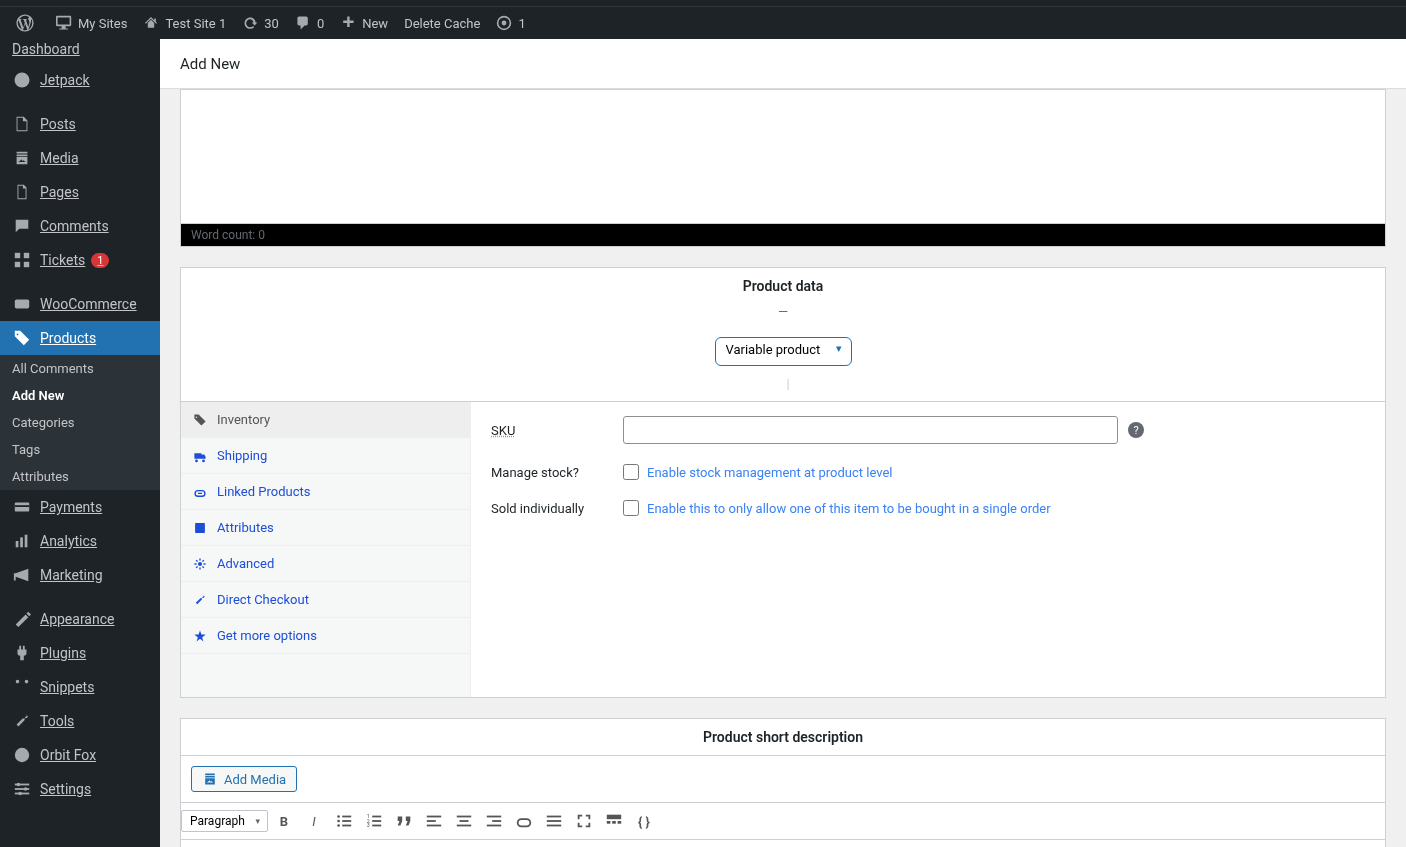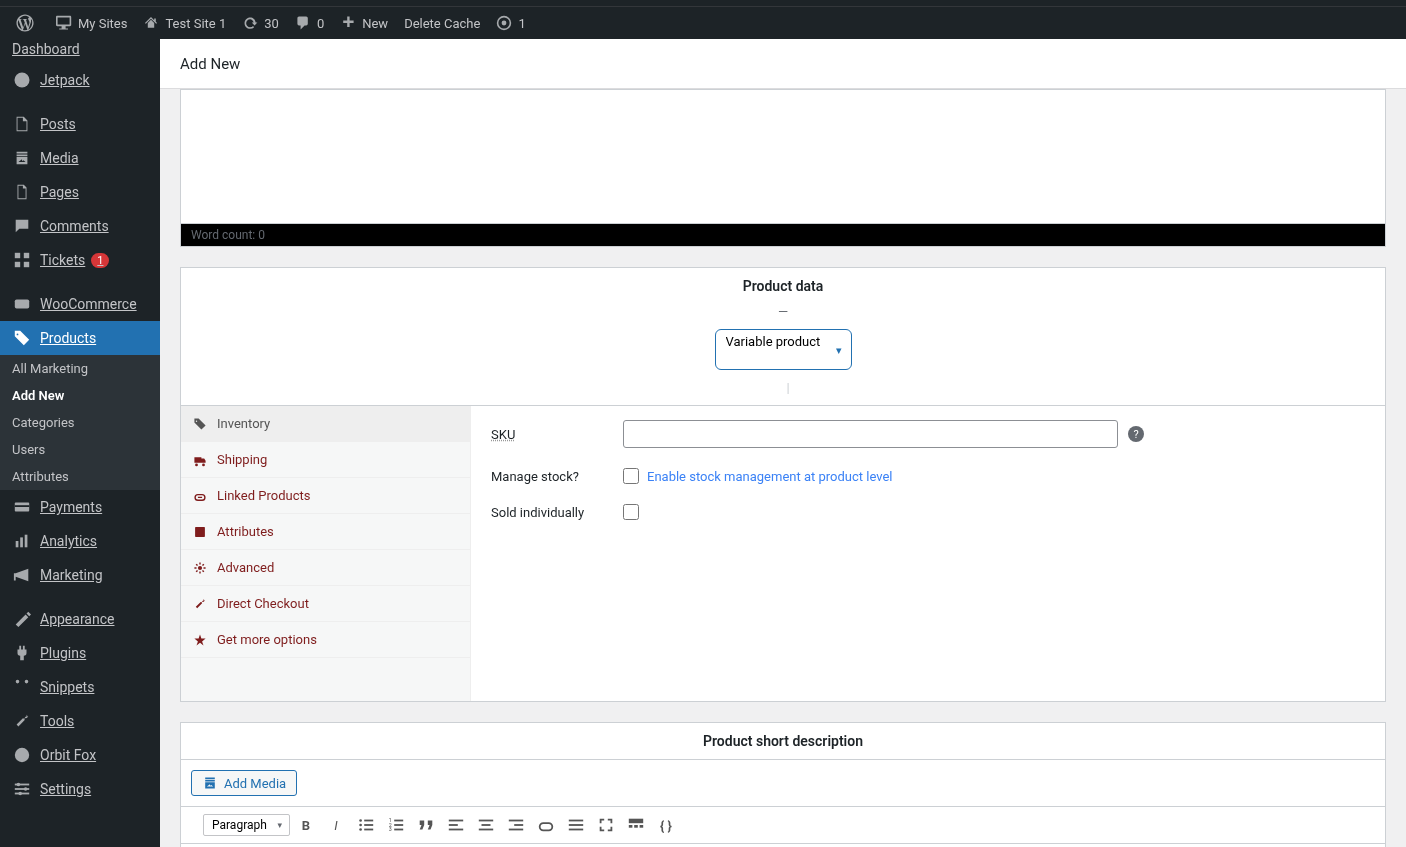--- a/index.html
+++ b/index.html
@@ -31,45 +31,45 @@
 .editor-blank { background: #fff; border: 1px solid #ccd0d4; height: 135px; margin-top: 0; }
 .editor-status { background: #000000; border: 1px solid #ccd0d4; border-top: none; padding: 4px 10px; font-size: 12px; color: #646970; }
 
 .postbox { background: #fff; border: 1px solid #ccd0d4; margin-top: 20px; }
 .postbox-header { padding: 10px 12px; border-bottom: 1px solid #ccd0d4; display: flex; align-items: center; flex-direction: column; }
 .postbox-title { font-size: 14px; font-weight: 600; color: #1d2327; }
 
 .product-data-header { display: flex; align-items: center; gap: 10px; }
 .pdh-label { font-weight: 600; color: #1d2327; font-size: 14px; }
 .pdh-sep { color: #646970; }
-.pdh-select { border: 1px solid #2271b1; border-radius: 6px; padding: 4px 30px 20px 10px; font-size: 13px; background: #fff; appearance: none; position: relative; }
+.pdh-select { border: 1px solid #2271b1; border-radius: 6px; padding: 4px 30px 8px 10px; font-size: 13px; background: #fff; appearance: none; position: relative; margin-top: 8px; }
 .pdh-select-wrap { position: relative; display: inline-block; }
 .pdh-select-wrap::after { content: "▾"; position: absolute; right: 10px; top: 50%; transform: translateY(-50%); font-size: 11px; color: #2271b1; pointer-events: none; }
 .pdh-post { color: #ccd0d4; margin-left: 10px; }
 
 .product-data-body { display: flex; min-height: 295px; }
 .pd-tabs { width: 290px; background: #f6f7f7; border-right: 1px solid #eee; }
-.pd-tab { display: flex; align-items: center; padding: 10px 12px; border-bottom: 1px solid #eee; cursor: pointer; font-size: 13px; color: #7f1d1d; }
+.pd-tab { display: flex; align-items: center; padding: 10px 12px; border-bottom: 1px solid #eee; cursor: pointer; font-size: 13px; color: #1d4ed8; }
 .pd-tab.active { background: #eee; color: #555; }
 .pd-tab-icon { width: 16px; margin-right: 8px; display: inline-flex; align-items: center; }
 .pd-tab-icon svg { width: 14px; height: 14px; fill: currentColor; }
 .pd-panel { flex: 1; padding: 14px 20px; }
 .pd-row { display: flex; align-items: center; margin-bottom: 20px; }
 .pd-lbl { width: 132px; font-size: 13px; color: #1d2327; }
 .pd-lbl.dotted { text-decoration: underline dotted; text-decoration-color: #999; cursor: help; }
 .pd-input { flex: 0 0 495px; border: 1px solid #8c8f94; border-radius: 3px; padding: 4px 8px; font-size: 13px; height: 28px; }
 .pd-help { margin-left: 10px; width: 16px; height: 16px; border-radius: 50%; background: #646970; color: #fff; display: inline-flex; align-items: center; justify-content: center; font-size: 11px; cursor: help; }
 .pd-check { margin-right: 8px; width: 16px; height: 16px; }
 .pd-check-label { font-size: 13px; color: #3b82f6; }
 
 .short-desc-box .postbox-header { border-bottom: 1px solid #ccd0d4; }
 .add-media-btn { display: inline-flex; align-items: center; gap: 6px; border: 1px solid #2271b1; border-radius: 3px; padding: 4px 10px; font-size: 13px; color: #2271b1; background: #f6f7f7; cursor: pointer; margin: 10px 0 10px 10px; }
 .add-media-btn svg { width: 16px; height: 16px; fill: #2271b1; }
 .editor-toolbar-wrap { border-top: 1px solid #ccd0d4; }
-.editor-toolbar { display: flex; align-items: center; padding: 4px 22px; gap: 2px; background: #fff; border-bottom: 1px solid #ccd0d4; }
+.editor-toolbar { display: flex; align-items: center; padding: 4px 0; gap: 2px; background: #fff; border-bottom: 1px solid #ccd0d4; }
 .fmt-select-wrap { position: relative; display: inline-block; }
 .fmt-select { border: 1px solid #c3c4c7; border-radius: 2px; padding: 3px 22px 3px 8px; font-size: 12px; background: #fff; appearance: none; }
 .fmt-select-wrap::after { content: "▾"; position: absolute; right: 8px; top: 50%; transform: translateY(-50%); font-size: 9px; color: #646970; pointer-events: none; }
 .tb-btn { width: 28px; height: 28px; display: inline-flex; align-items: center; justify-content: center; cursor: pointer; border-radius: 2px; color: #555; }
 .tb-btn svg { width: 18px; height: 18px; fill: #555; }
 .editor-area { height: 100px; background: #fff; }
 </style>
 </head>
 <body>
 
@@ -204,24 +204,24 @@
   </div>
   <div class="menu-item current">
     <span class="menu-icon">
         <svg viewBox="0 0 20 20">
           <path d="M2 2h6l10 10-6 6L2 8V2zm3 3a1 1 0 100 2 1 1 0 000-2z"></path>
         </svg>
       </span>
     <span>Products</span>
   </div>
   <div class="submenu">
-    <div class="submenu-item">All Marketing</div>
+    <div class="submenu-item">All Comments</div>
     <div class="submenu-item current">Add New</div>
     <div class="submenu-item">Categories</div>
-    <div class="submenu-item">Users</div>
+    <div class="submenu-item">Tags</div>
     <div class="submenu-item">Attributes</div>
   </div>
   <div class="menu-item">
     <span class="menu-icon">
         <svg viewBox="0 0 20 20">
           <rect x="2" y="5" width="16" height="10" rx="1"></rect>
           <rect x="2" y="8" width="16" height="2" fill="#1d2327"></rect>
         </svg>
       </span>
     <span>Payments</span>
@@ -391,20 +391,21 @@
             <span class="pd-help">?</span>
           </div>
           <div class="pd-row">
             <label class="pd-lbl">Manage stock?</label>
             <input type="checkbox" class="pd-check" style="">
             <span class="pd-check-label">Enable stock management at product level</span>
           </div>
           <div class="pd-row">
             <label class="pd-lbl">Sold individually</label>
             <input type="checkbox" class="pd-check" style="">
+            <span class="pd-check-label">Enable this to only allow one of this item to be bought in a single order</span>
           </div>
         </div>
       </div>
     </div>
 
     <div class="postbox short-desc-box">
       <div class="postbox-header">
         <span class="postbox-title">Product short description</span>
       </div>
       <button class="add-media-btn">

